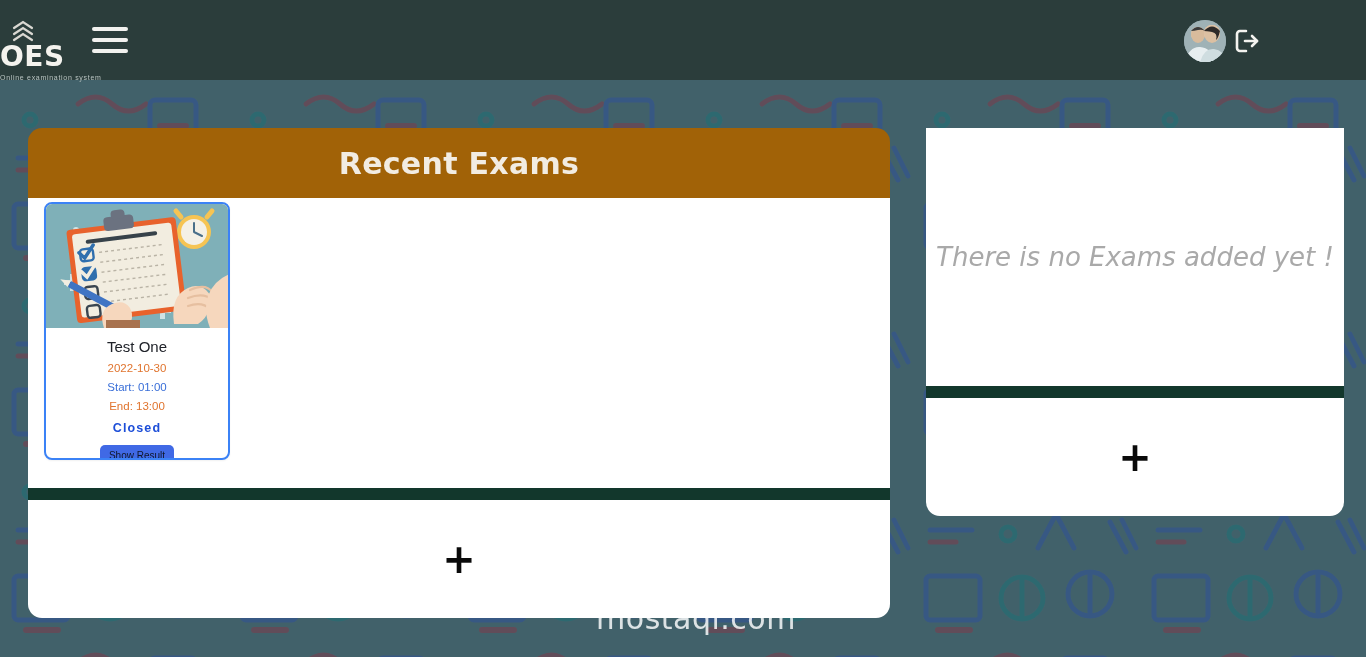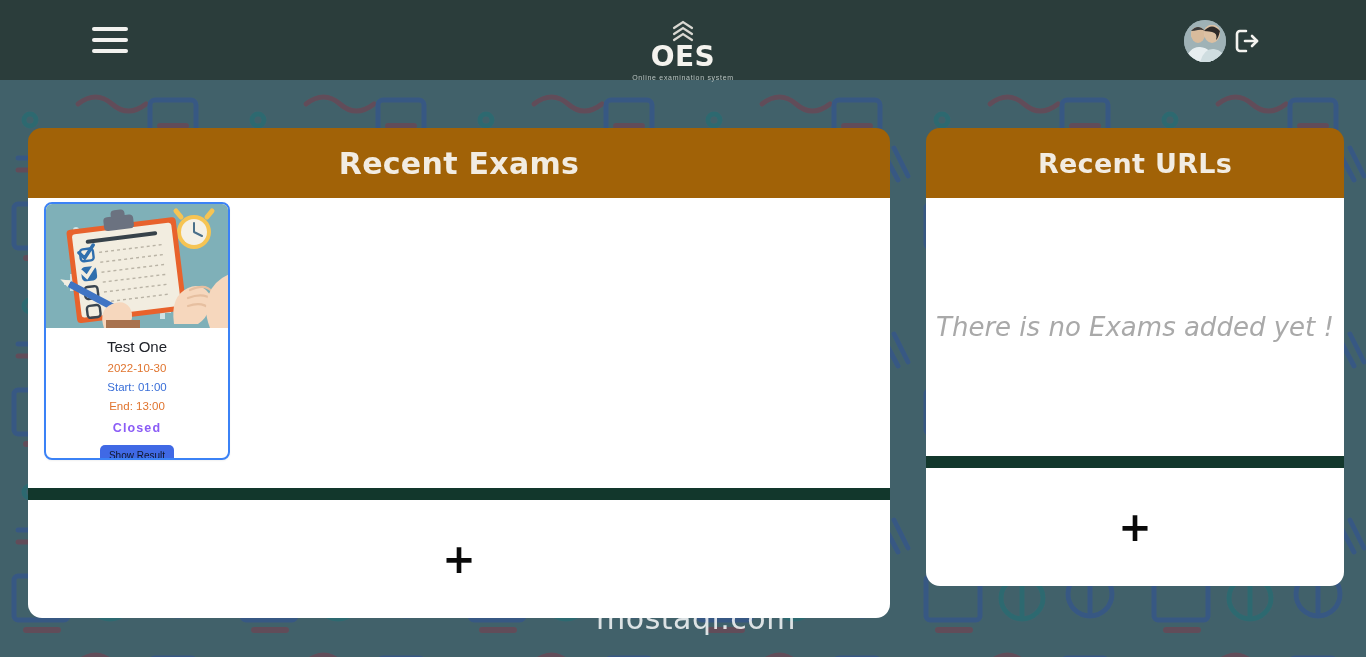--- a/index.html
+++ b/index.html
@@ -33,21 +33,21 @@
     display: flex; flex-direction: column; justify-content: space-between;
     padding: 3px 0;
     cursor: pointer;
   }
   #hamburger span {
     display: block; width: 36px; height: 4px;
     background: #f2f2ef; border-radius: 2px;
   }
   #brand {
     position: absolute; left: 0; top: 0; width: 1366px; height: 100px;
-    display: flex; flex-direction: column; align-items: center; justify-content: center;
+    display: flex; flex-direction: column; justify-content: center;
     pointer-events: none;
   }
   #brand-mark { width: 46px; height: 26px; margin-bottom: -2px; opacity: .92; }
   #brand-name {
     font-family: "DejaVu Sans", sans-serif;
     font-weight: bold; font-size: 28px; color: #f4f3ee;
     letter-spacing: .5px; line-height: 1;
   }
   #brand-tag {
     font-size: 7px; color: #b9c4c1; letter-spacing: .7px;
@@ -130,21 +130,21 @@
   }
   #exam-thumb { width: 184px; height: 124px; display: block; }
   .card-body { padding: 8px 6px 0; text-align: center; }
   #exam-title {
     font-size: 15px; color: #20232a; margin-top: 2px; margin-bottom: 7px;
   }
   #exam-date { font-size: 11.5px; color: #e0742e; margin-bottom: 7px; }
   #exam-start { font-size: 11.5px; color: #3a6fd8; margin-bottom: 7px; }
   #exam-end { font-size: 11.5px; color: #e0742e; margin-bottom: 9px; }
   #exam-status {
-    font-size: 12.5px; font-weight: bold; color: #8b5cf6;
+    font-size: 12.5px; font-weight: bold; color: #1d4ed8;
     letter-spacing: 1.1px; margin-bottom: 10px;
   }
   #show-result-btn {
     display: inline-block;
     background: #4069e5; color: #0f172a;
     font-size: 10px;
     padding: 5px 9px 6px;
     border: none; border-radius: 5px;
     cursor: pointer;
     font-family: "Liberation Sans", sans-serif;
@@ -317,23 +317,20 @@
 
   <div class="panel-divider"></div>
 
   <div class="panel-foot">
     <div class="plus-btn">+</div>
   </div>
 </div>
 
 <div id="panel-urls" class="panel">
 
-  <div class="panel-head">
-    <div class="panel-head-title">Recent URLs</div>
-  </div>
 
   <div class="panel-body">
     <div id="empty-msg">There is no Exams added yet !</div>
   </div>
 
   <div class="panel-divider"></div>
 
   <div class="panel-foot">
     <div class="plus-btn">+</div>
   </div>

